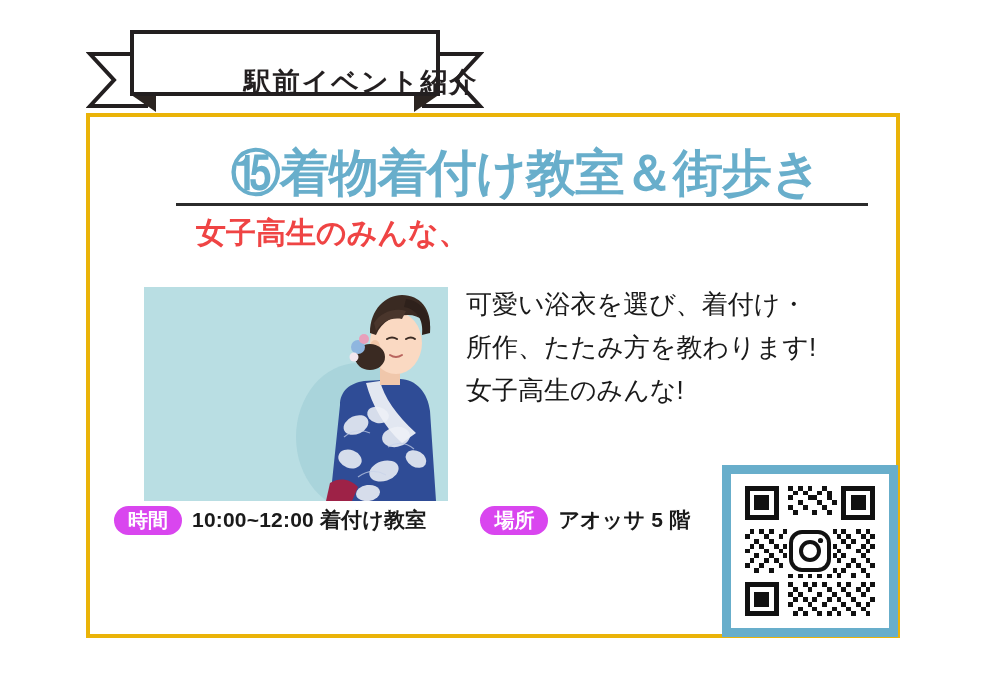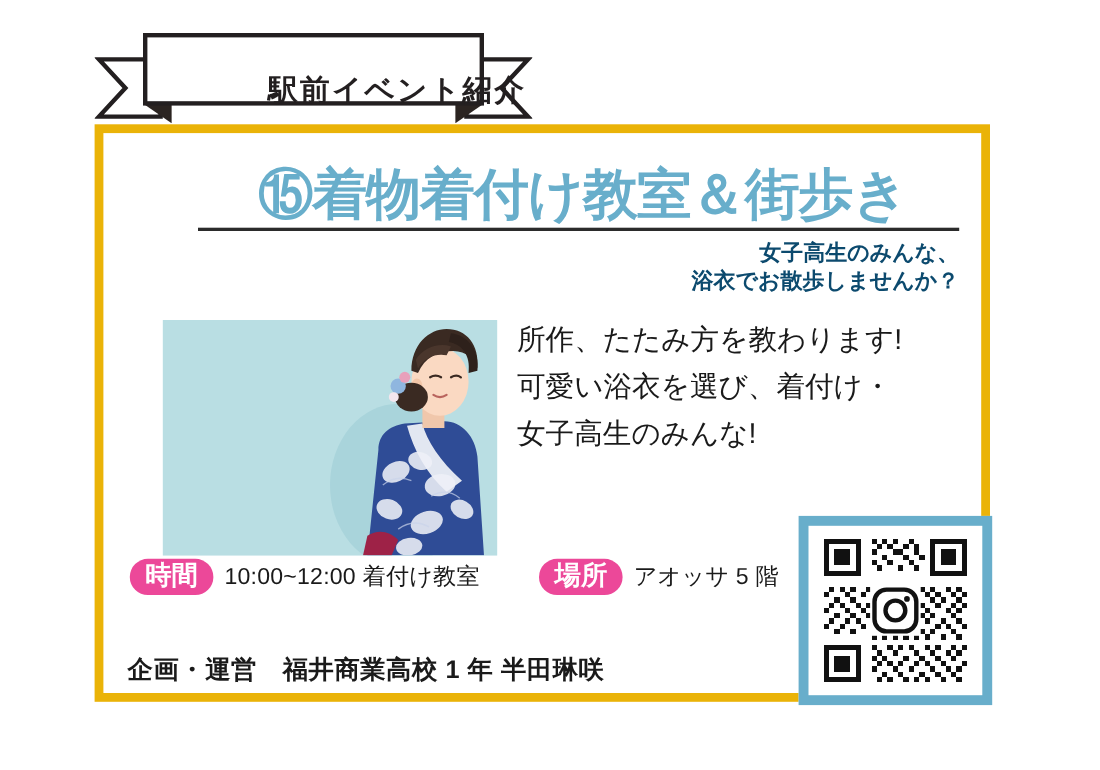--- a/index.html
+++ b/index.html
@@ -47,21 +47,21 @@
     white-space: nowrap;
   }
 
   
   .frame {
     position: absolute;
     left: 86px;
     top: 113px;
     width: 814px;
     height: 525px;
-    border: 8px solid #eab308;
+    border: 4px solid #eab308;
     background: #ffffff;
     box-sizing: border-box;
   }
 
   
   .title-row {
     position: absolute;
     left: 86px;
     top: 30px;
     width: 700px;
@@ -83,25 +83,25 @@
     height: 3px;
     background: #2b2b2b;
   }
 
   
   .subtitle {
     position: absolute;
     left: 106px;
     top: 97px;
     width: 672px;
-    text-align: right;
-    font-size: 20px;
+    text-align: left;
+    font-size: 30px;
     font-weight: 700;
     line-height: 1.28;
-    color: #0c4a6e;
+    color: #ef4444;
     letter-spacing: 0px;
   }
   .subtitle div { white-space: nowrap; }
 
   
   .photo {
     position: absolute;
     left: 54px;
     top: 170px;
     width: 304px;
@@ -165,34 +165,34 @@
     color: #1a1a1a;
   }
   .info-line {
     display: flex;
     align-items: center;
     height: 34px;
     white-space: nowrap;
   }
   .badge {
     display: inline-block;
-    background: #ec4899;
+    background: #d946ef;
     color: #ffffff;
     font-weight: 700;
-    font-size: 24px;
+    font-size: 20px;
     border-radius: 18px;
     padding: 4px 14px 5px;
     line-height: 1;
     margin-right: 10px;
   }
   .badge-spacer {
     display: inline-block;
     width: 74px;
   }
-  .info-value { font-weight: 400; letter-spacing: 0.2px; }
+  .info-value { font-weight: 700; letter-spacing: 0.2px; }
   .info-gap { display: inline-block; width: 54px; }
 
   .credit {
     position: absolute;
     left: 22px;
     top: 472px;
     font-size: 23px;
     font-weight: 700;
     color: #1a1a1a;
     white-space: nowrap;
@@ -222,21 +222,20 @@
 
   <div class="frame">
 
     <div class="title-row">
       <div class="title-text">⑮着物着付け教室＆街歩き</div>
     </div>
     <div class="title-rule"></div>
 
     <div class="subtitle">
       <div>女子高生のみんな、</div>
-      <div>浴衣でお散歩しませんか？</div>
     </div>
 
     <div class="photo">
       <svg width="304" height="214" viewBox="0 0 304 214" xmlns="http://www.w3.org/2000/svg">
         <rect x="0" y="0" width="304" height="214" fill="#b9dee3"></rect>
 
         <ellipse cx="214" cy="150" rx="62" ry="74" fill="#a9d4db"></ellipse>
 
         <path d="M196 118 C196 104 206 96 220 94 L256 92 C272 92 284 106 286 124 L292 214 L186 214 Z" fill="#2f4c96"></path>
 
@@ -274,22 +273,22 @@
         <circle cx="220" cy="52" r="5" fill="#e8a0bb"></circle>
         <circle cx="210" cy="70" r="4.5" fill="#f3e6ee"></circle>
 
         <path d="M243 52 q5 -3 10 0" stroke="#3a2a22" stroke-width="2" fill="none" stroke-linecap="round"></path>
         <path d="M262 52 q5 -3 9 0" stroke="#3a2a22" stroke-width="2" fill="none" stroke-linecap="round"></path>
         <path d="M246 68 q6 4 12 0" stroke="#b9655e" stroke-width="2" fill="none" stroke-linecap="round"></path>
       </svg>
     </div>
 
     <div class="desc">
+      <div>可愛い浴衣を選び、着付け・</div>
       <div>所作、たたみ方を教わります!</div>
-      <div>可愛い浴衣を選び、着付け・</div>
       <div>女子高生のみんな!</div>
     </div>
 
     <div class="qr-box">
       <div class="qr-inner">
         <svg width="100%" height="100%" viewBox="0 0 29 29" shape-rendering="crispEdges" xmlns="http://www.w3.org/2000/svg">
           <rect width="29" height="29" fill="#ffffff"></rect>
           <g fill="#111111">
 
             <rect x="1" y="1" width="7" height="1"></rect>
@@ -462,16 +461,15 @@
     <div class="info">
       <div class="info-line">
         <span class="badge">時間</span>
         <span class="info-value">10:00~12:00 着付け教室</span>
         <span class="info-gap"></span>
         <span class="badge">場所</span>
         <span class="info-value">アオッサ 5 階</span>
       </div>
     </div>
 
-    <div class="credit">企画・運営　福井商業高校 1 年 半田琳咲</div>
 
   </div>
 </div>
 
 </body></html>

